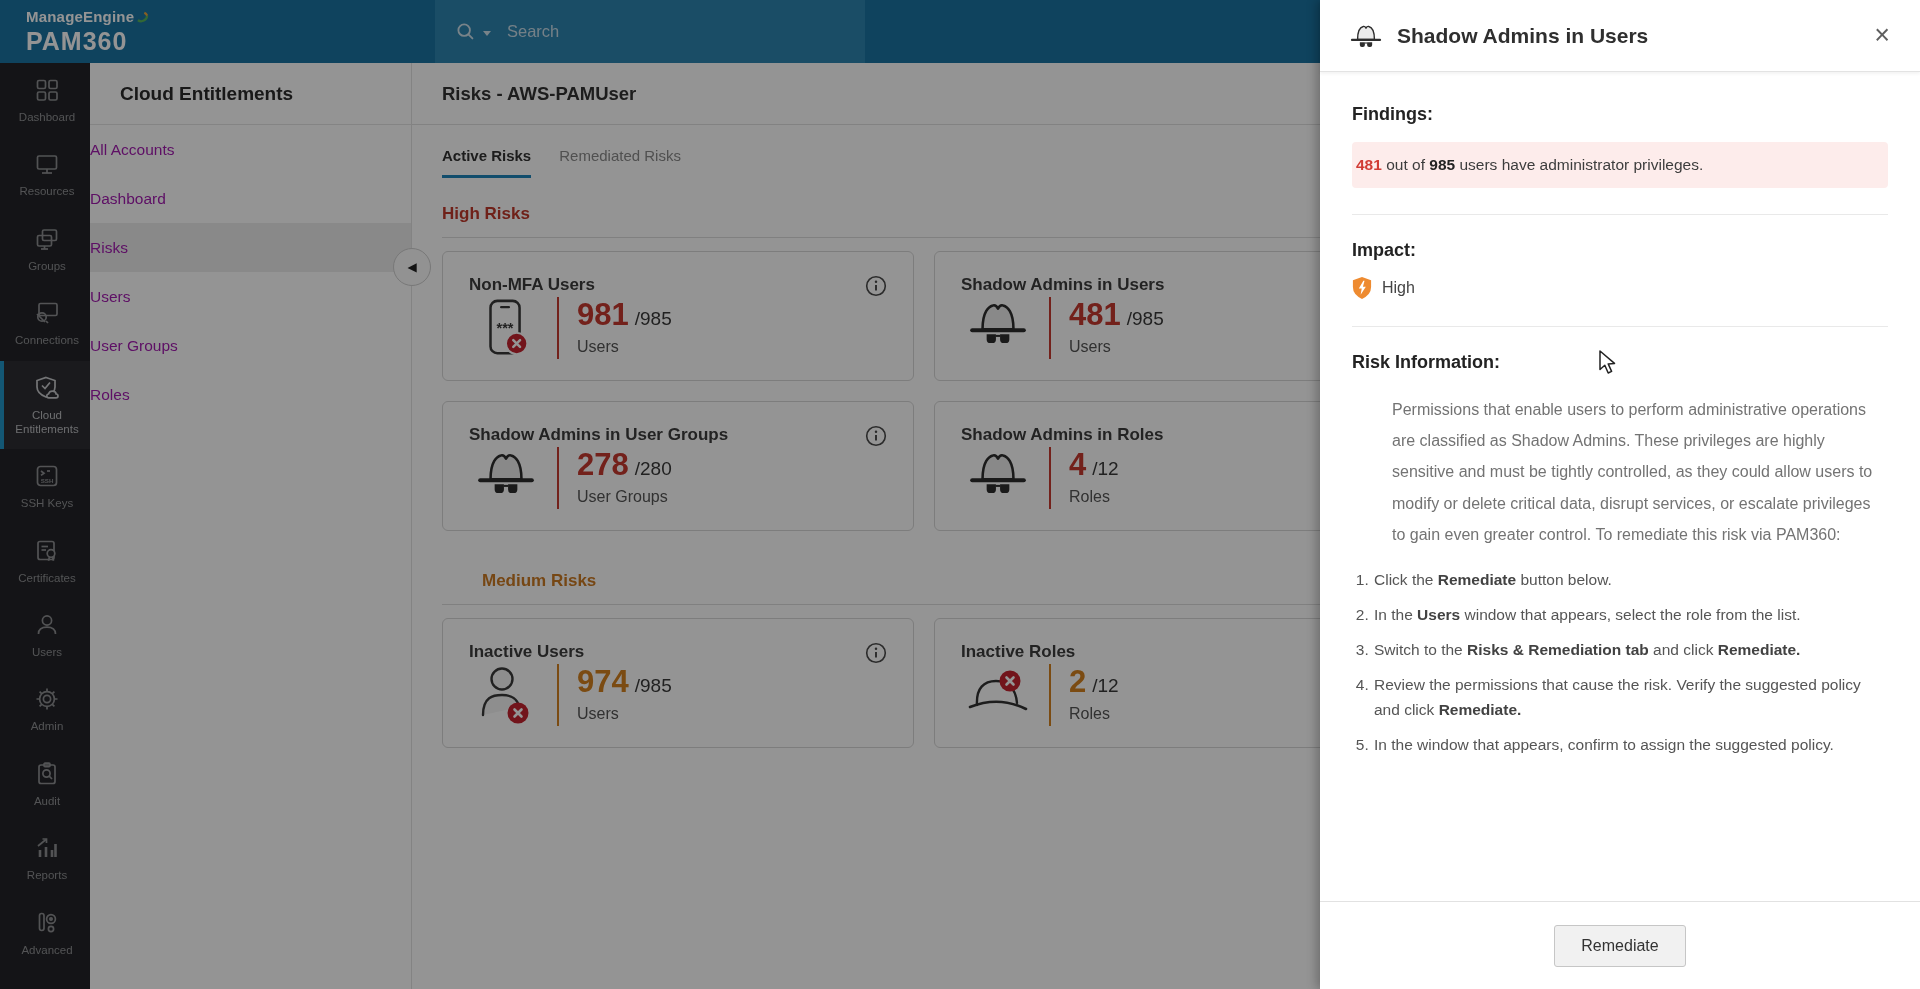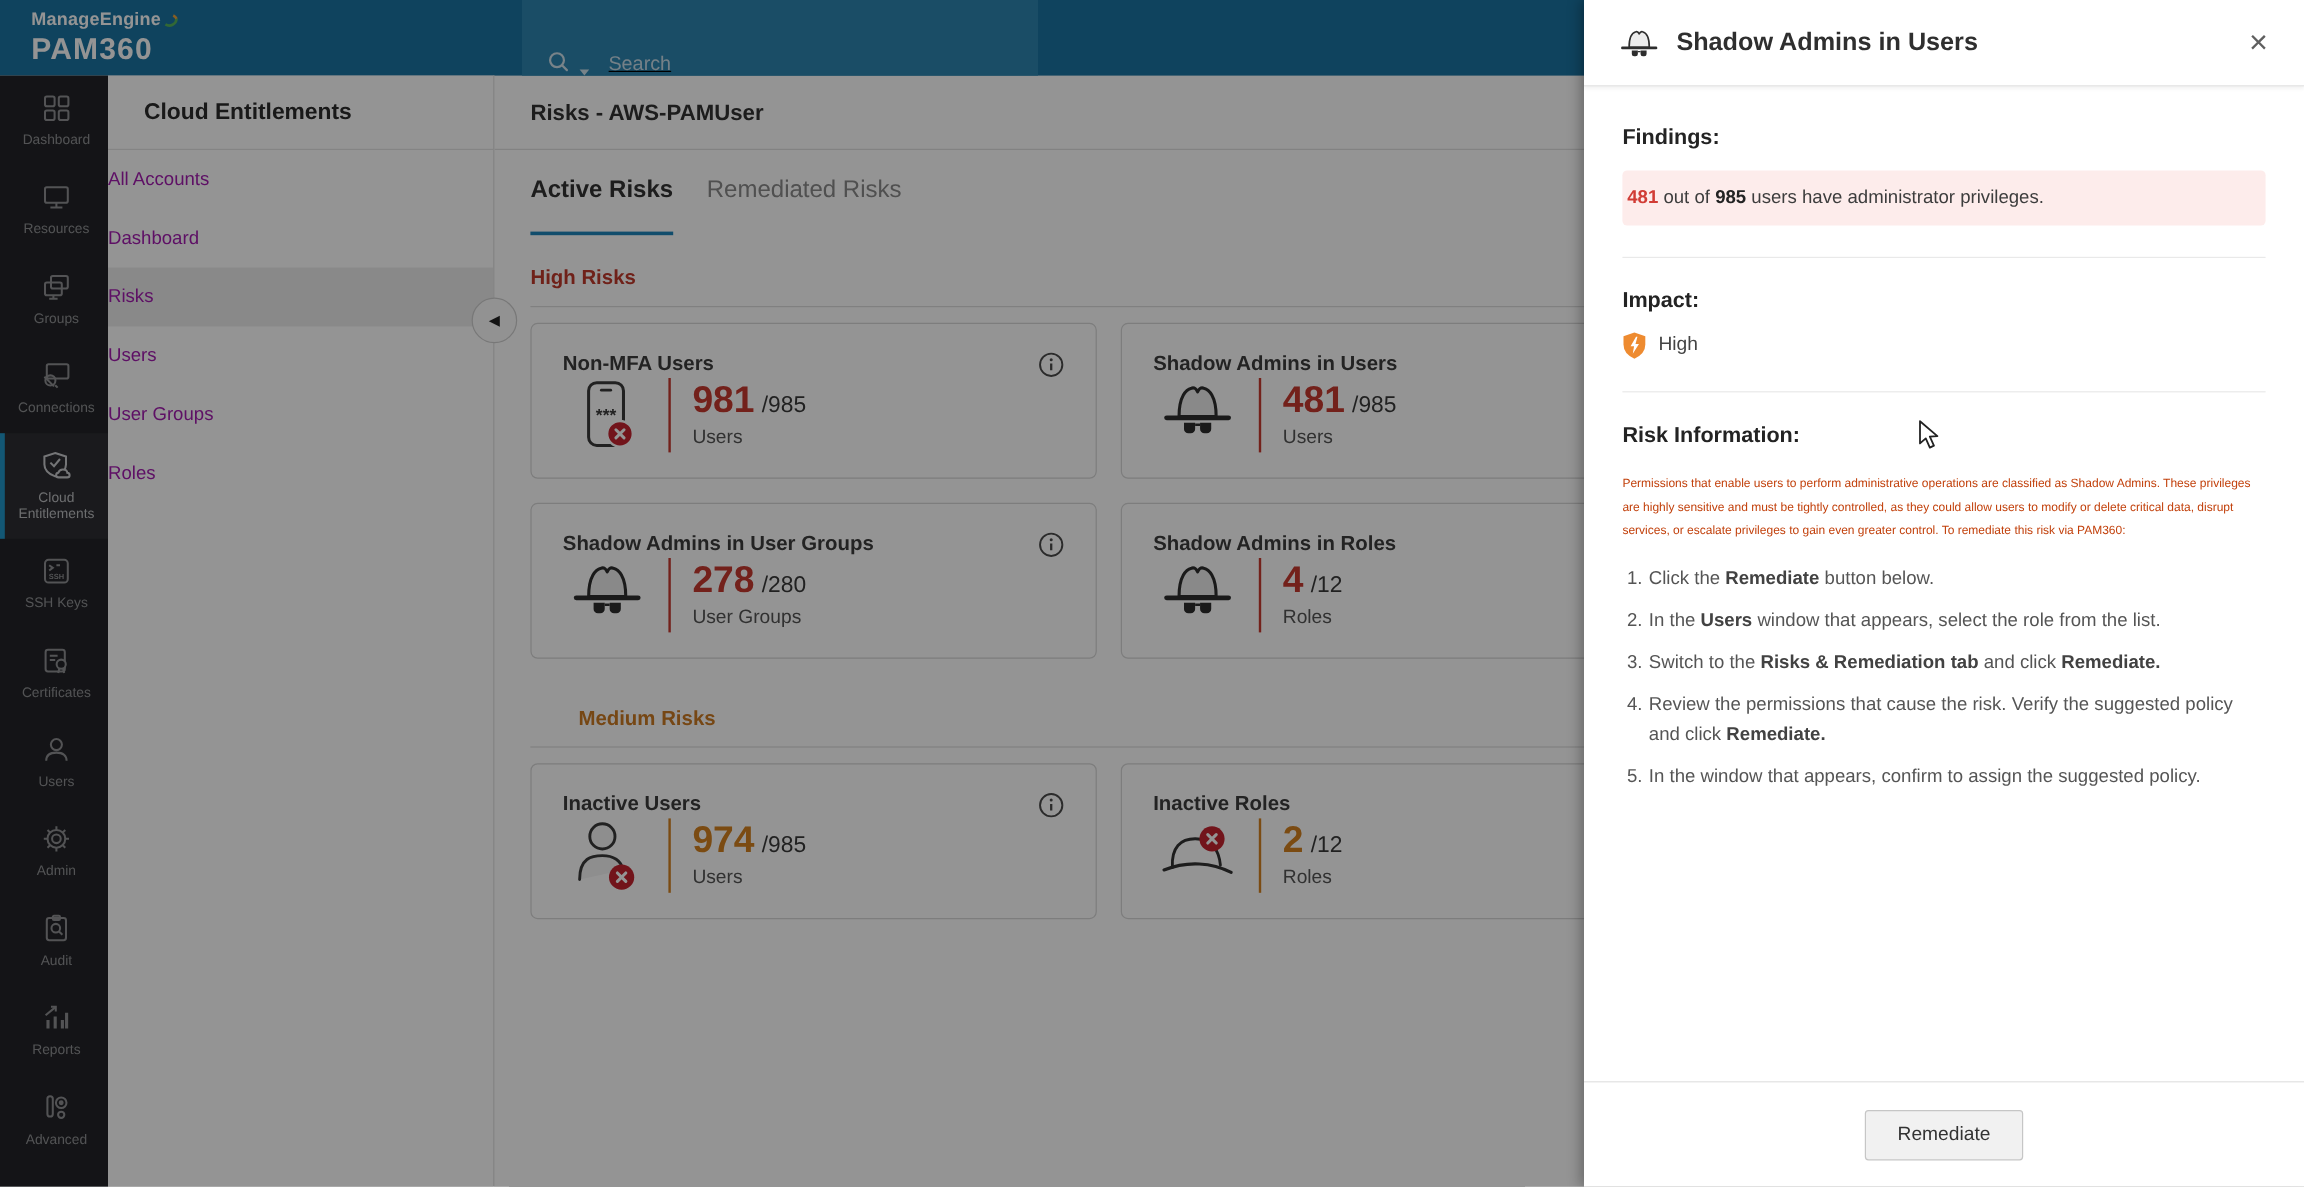--- a/index.html
+++ b/index.html
@@ -5,42 +5,42 @@
   * { margin:0; padding:0; box-sizing:border-box; }
   html,body { background:#2a2a2a; }
   body { font-family:"Liberation Sans", sans-serif; }
   .app { position:relative; width:1920px; height:989px; background:#fff; overflow:hidden; cursor:default; }
 
   
   .topbar { position:absolute; top:0; left:0; width:1320px; height:63px; background:#1b74a2; z-index:2; }
   .brand { position:absolute; top:9px; left:26px; color:#fff; line-height:1.1; }
   .brand .b1 { font-size:15px; font-weight:700; letter-spacing:.2px; display:flex; align-items:center; gap:2px; }
   .brand .b2 { font-size:25px; font-weight:700; letter-spacing:1px; margin-top:2px; }
-  .search { position:absolute; left:435px; top:0; width:430px; height:63px; background:#2e85b0; display:flex; align-items:flex-end; padding-left:20px; gap:6px;text-decoration:underline; }
+  .search { position:absolute; left:435px; top:0; width:430px; height:63px; background:#2e85b0; display:flex; align-items:center; padding-left:20px; gap:6px; }
   .search input { background:transparent; border:none; outline:none; color:#eaf4fa; font-size:16.5px; font-family:"Liberation Sans",sans-serif; width:300px; margin-left:10px; }
   .search input::placeholder { color:#c9dde9; }
   .caret-down { width:0; height:0; border-left:4.5px solid transparent; border-right:4.5px solid transparent; border-top:5.5px solid #cfe2ec; margin-top:3px; }
 
   
   .sidebar { position:absolute; top:63px; left:0; width:90px; bottom:0; background:#232428; z-index:2; }
   .nav-item { display:flex; flex-direction:column; align-items:center; gap:7px; padding:14px 2px 13px; border-left:4px solid transparent; color:#8f9093; font-size:11.5px; text-align:center; line-height:1.25; }
   .nav-item.active { background:#2d2e33; border-left-color:#2196c9; color:#bcbdc0; }
   .nav-item svg { display:block; }
 
   
   .submenu { position:absolute; top:63px; left:90px; width:322px; bottom:0; background:#fff; border-right:1px solid #e2e2e2; z-index:2; }
   .submenu-title { height:62px; display:flex; align-items:center; padding-left:30px; font-size:19px; font-weight:700; color:#2b2b2b; border-bottom:1px solid #e4e4e4; }
   .submenu-item { height:49px; display:flex; align-items:center; font-size:15.5px; color:#a21caf; }
   .submenu-item.active { background:#ececec; }
 
   
   .main { position:absolute; top:63px; left:412px; width:908px; bottom:0; background:#fff; z-index:1; }
   .main-header { height:62px; border-bottom:1px solid #e0e0e0; display:flex; align-items:center; padding-left:30px; font-size:18.5px; font-weight:600; color:#333; width:1508px; background:#fff; }
   .tabs { display:flex; gap:28px; margin:22px 0 0 30px; }
-  .tab { font-size:20px; color:#8a8a8a; padding-bottom:23px; }
+  .tab { font-size:15px; color:#8a8a8a; padding-bottom:11px; }
   .tab.active { color:#333; font-weight:600; border-bottom:3px solid #1e86bb; }
   .section { margin:26px 0 0 30px; }
   .section-title { font-size:17px; font-weight:700; }
   .section-title.high { color:#c0392b; }
   .section-title.medium { color:#cc7a23;margin-left:40px; }
   .section-rule { border-bottom:1px solid #dcdcdc; margin-top:13px; width:1210px; }
   .cards { margin-top:13px; display:grid; grid-template-columns:472px 472px; column-gap:20px; row-gap:20px; width:964px; }
   .card { height:130px; background:#fff; border:1px solid #d7d7d7; border-radius:6px; padding:23px 26px 22px; display:flex; flex-direction:column; }
   .card-top { display:flex; justify-content:space-between; align-items:flex-start; }
   .card-title { font-size:17px; font-weight:600; color:#3d3d3d; }
@@ -66,21 +66,21 @@
   .panel-header { height:72px; display:flex; align-items:center; padding:0 26px 0 28px; border-bottom:1px solid #e3e3e3; box-shadow:0 2px 3px rgba(0,0,0,0.05); }
   .panel-title { font-size:21px; font-weight:600; color:#2f2f2f; margin-left:13px; flex:1; }
   .close { font-size:27px; color:#5f5f5f; line-height:1; font-weight:400; padding:2px 4px; }
   .panel-body { padding:32px 32px 0; }
   .p-heading { font-size:18px; font-weight:700; color:#232323; }
   .findings-box { margin-top:17px; background:#fdeceb; border-radius:4px; padding:14px 4px; font-size:15.5px; color:#3d3d3d; }
   .f-count { color:#d13c35; font-weight:700; }
   .f-total { color:#232323; font-weight:700; }
   .p-div { border:none; border-top:1px solid #e9e9e9; margin:26px 0 25px; }
   .impact-row { display:flex; align-items:center; gap:10px; margin-top:15px; font-size:16px; color:#444; }
-  .risk-para { margin-top:21px; font-size:10px; color:#c2410c; line-height:1.95; }
+  .risk-para { margin-top:21px; font-size:16px; color:#737373; line-height:1.95;margin-left:40px; }
   .steps { margin:17px 0 0 0; padding-left:21px; font-size:15.5px; color:#555; }
   .steps li { margin-bottom:10px; line-height:1.62; padding-left:1px; }
   .b { font-weight:700; color:#424242; }
   .panel-footer { position:absolute; bottom:0; left:0; right:0; height:88px; border-top:1px solid #e2e2e2; display:flex; align-items:center; justify-content:center; background:#fff; }
   .remediate-btn { padding:11px 26px; background:#f1f1f1; border:1px solid #c6c6c6; border-radius:3px; font-size:16px; color:#333; font-family:"Liberation Sans",sans-serif; }
 
   .cursor { position:absolute; left:1598px; top:350px; z-index:40; }
 </style>
 </head>
 <body>

